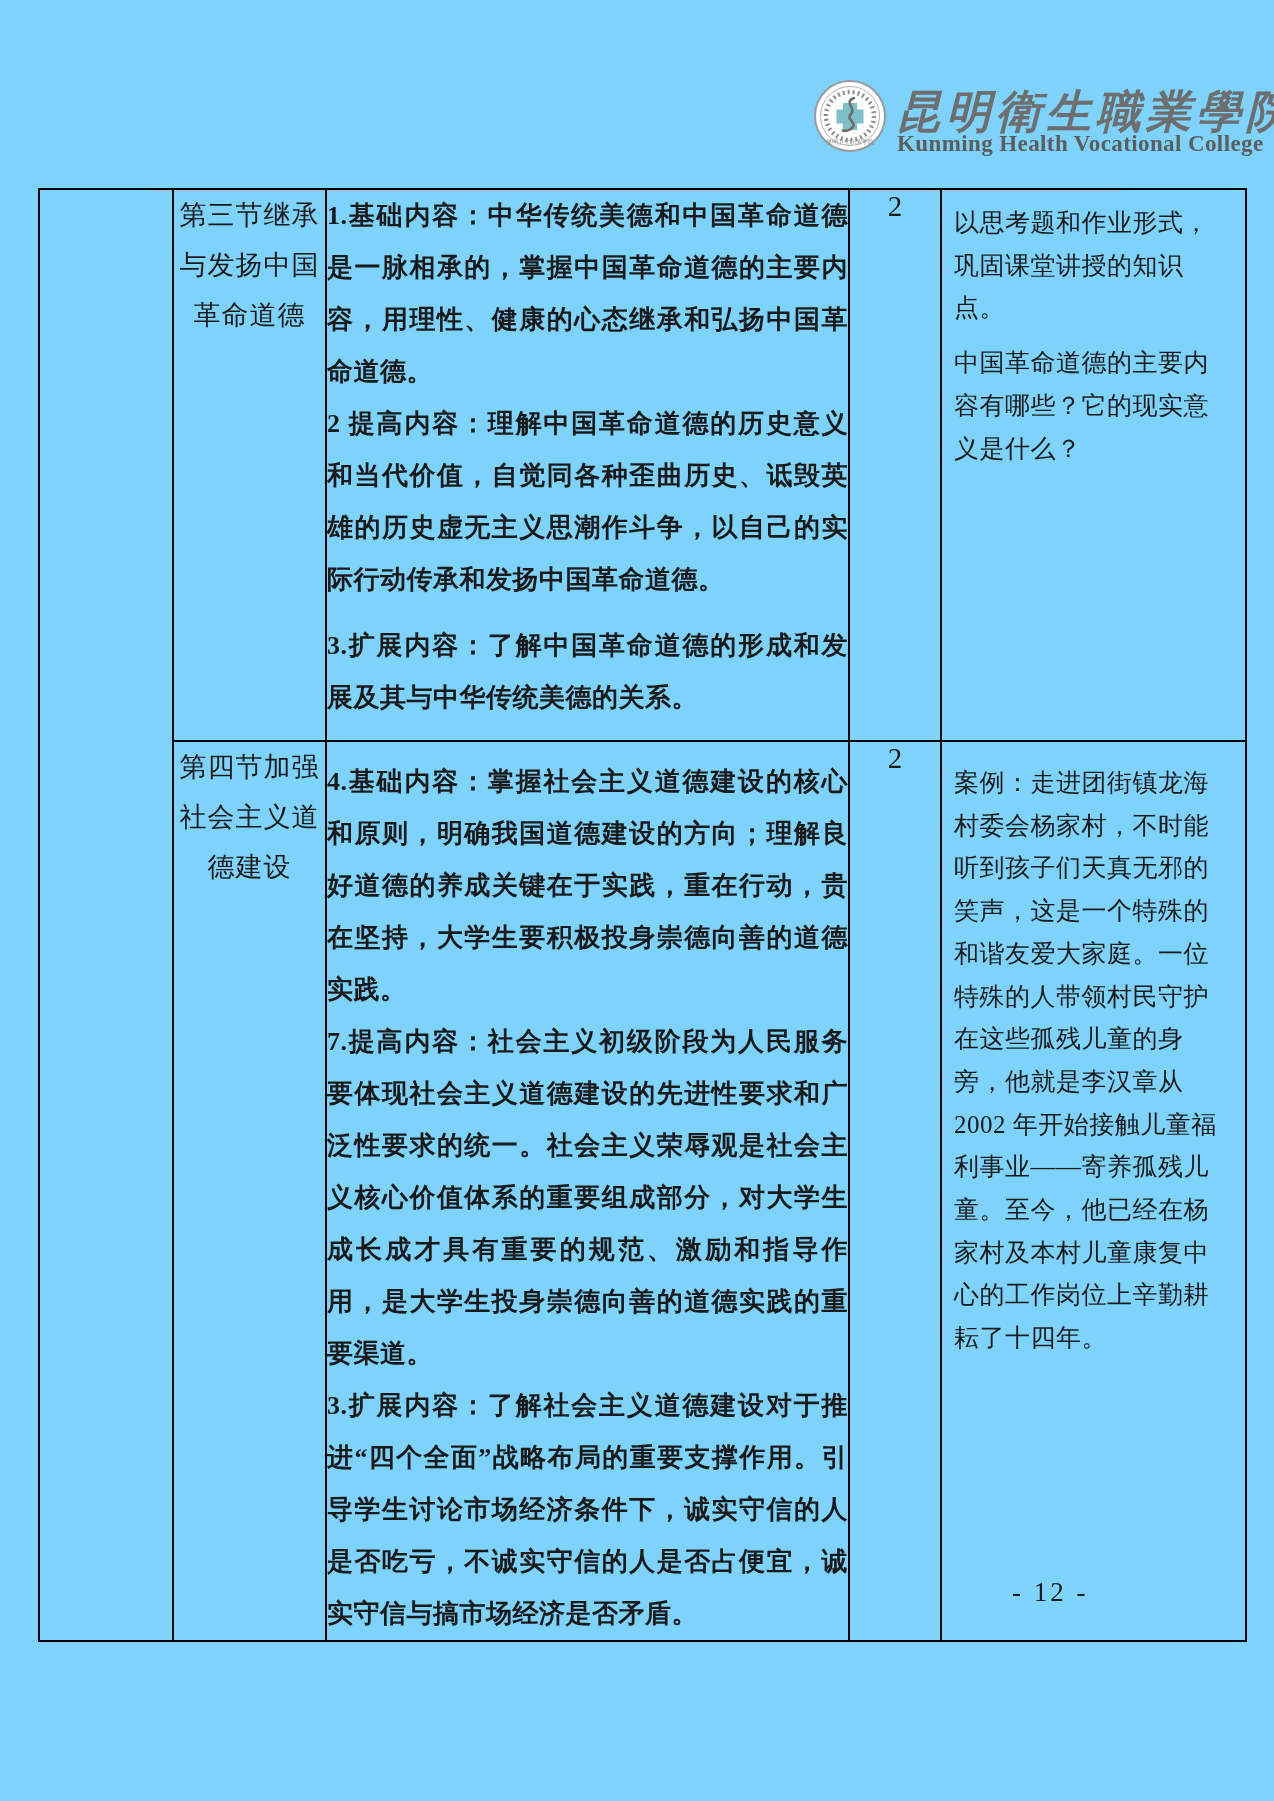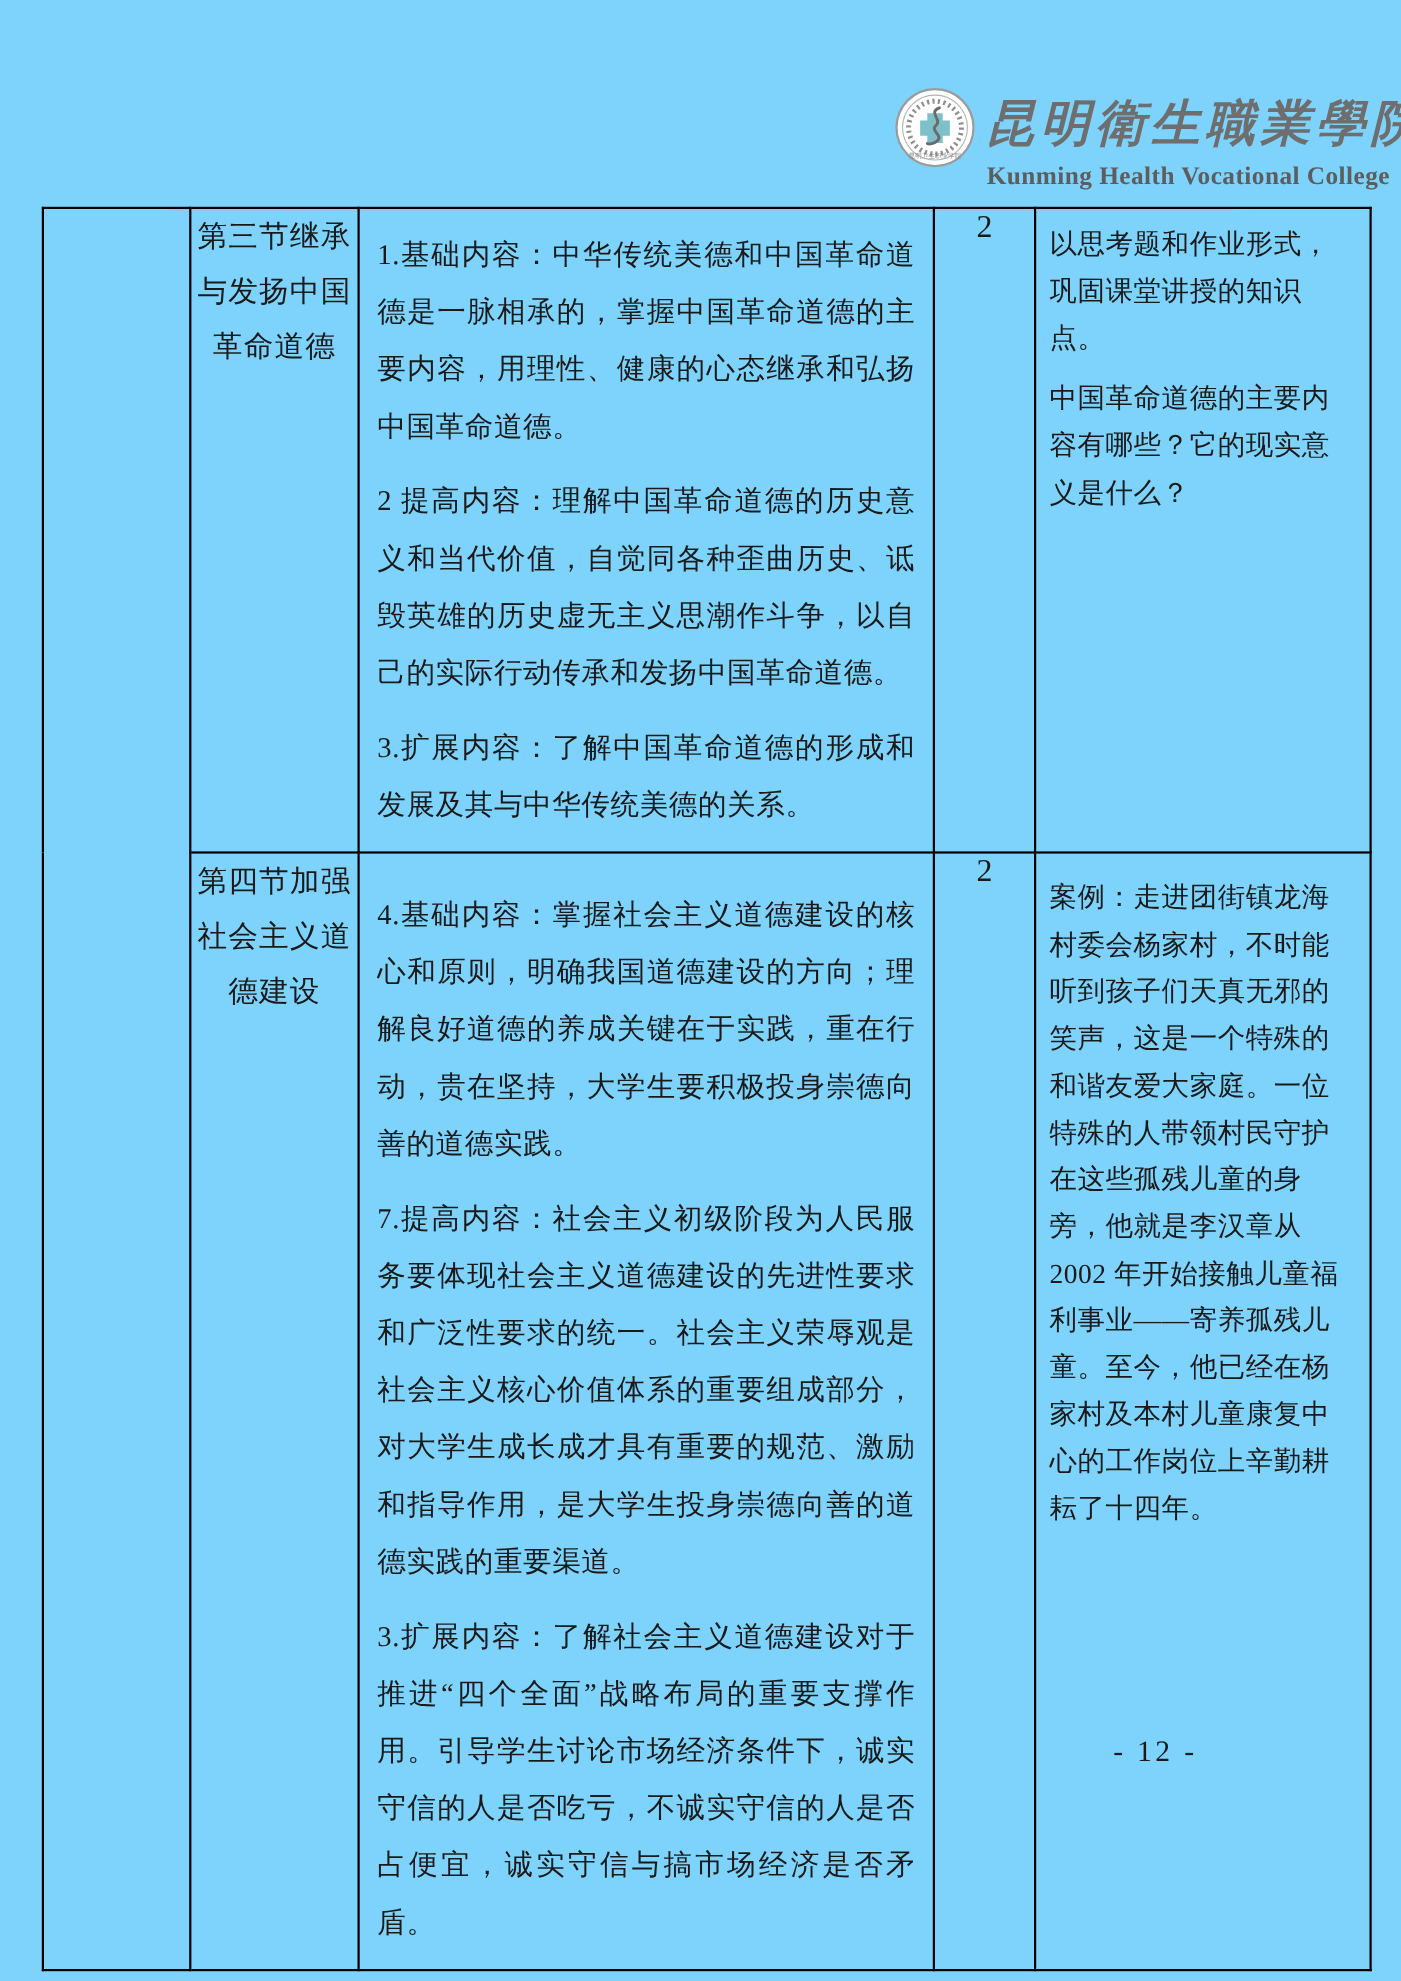--- a/index.html
+++ b/index.html
@@ -15,21 +15,21 @@
 
   
   .seal { position: absolute; left: 812px; top: 78px; width: 76px; height: 76px; }
   .cn-name {
     position: absolute; left: 896px; top: 82px;
     font-size: 45px; font-weight: bold; font-style: italic;
     color: #6e6e6e; letter-spacing: 5px; white-space: nowrap;
     font-family: "Liberation Serif", serif;
   }
   .en-name {
-    position: absolute; left: 897px; top: 147px;
+    position: absolute; left: 897px; top: 131px;
     font-size: 23px; font-weight: bold; color: #5d5d5d;
     letter-spacing: 0.4px; white-space: nowrap;
     font-family: "Liberation Serif", serif;
   }
   .header-rule {
     position: absolute; left: 153px; top: 188px;
     width: 968px; height: 4px; background: #9CC2E5;
   }
 
   
@@ -48,21 +48,21 @@
 
   td.section-cell {
     vertical-align: middle; text-align: center;
     font-size: 27px; line-height: 50px; letter-spacing: 1px;
   }
   td.content-cell {
     padding: 0 6px 0 10px;
     font-size: 26px; line-height: 52px; letter-spacing: 0.5px;
     text-align: justify;
   }
-  td.content-cell p { margin: 16px; }
+  td.content-cell p { margin: 0; font-weight: bold; }
   tr.row1 td.content-cell p:last-child { margin-top: 14px; }
   tr.row2 td.content-cell { padding-top: 14px; }
 
   td.hours-cell {
     vertical-align: middle; text-align: center;
     font-size: 29px;
   }
   td.notes-cell {
     padding: 2px 8px 0 12px;
     font-size: 25px; line-height: 42.7px; letter-spacing: 0.5px;

